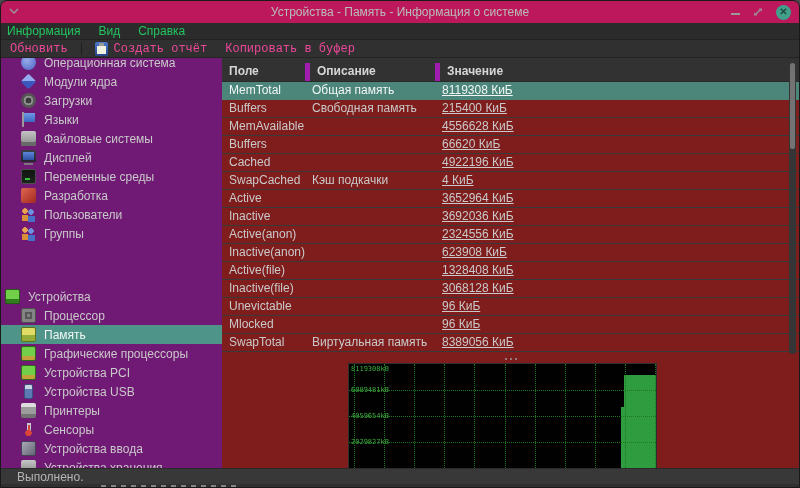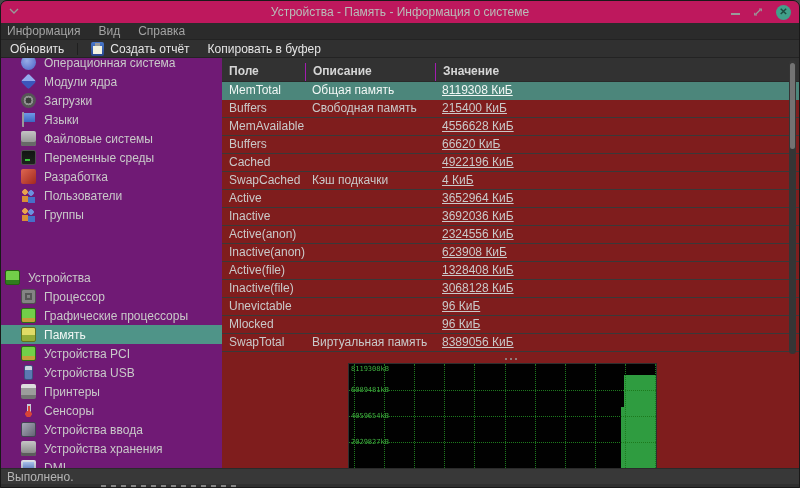--- a/index.html
+++ b/index.html
@@ -11,26 +11,26 @@
   .win-menu{position:absolute;left:8px;top:6px;width:10px;height:8px;cursor:pointer;}
   .title{flex:1;text-align:center;color:#b9bdb9;font-size:12px;}
   .win-controls{position:absolute;right:8px;top:0;height:22px;display:flex;align-items:center;gap:13px;}
   .btn-min{width:9px;height:2px;background:#9a9a9a;margin-top:4px;}
   .btn-max{width:10px;height:10px;}
   .btn-close{width:15px;height:15px;border-radius:50%;background:#41a08a;color:#1d4a3e;
              display:flex;align-items:center;justify-content:center;font-size:10px;font-weight:bold;line-height:1;}
   
   .menubar{position:absolute;left:0;top:22px;width:100%;height:17px;background:#2b2b2b;
            display:flex;align-items:center;border-bottom:1px solid #232323;box-sizing:border-box;}
-  .menu-item{padding:0 9px;color:#a3a3a3;cursor:default;}
+  .menu-item{padding:0 9px;color:#22c55e;cursor:default;}
   .menu-item:first-child{padding-left:6px;}
   
   .toolbar{position:absolute;left:0;top:39px;width:100%;height:18px;background:#303030;
            display:flex;align-items:center;border-bottom:1px solid #232323;box-sizing:border-box;}
-  .tbtn{display:flex;align-items:center;gap:6px;padding:0 9px;color:#e5e5e5;height:100%;cursor:default;}
+  .tbtn{display:flex;align-items:center;gap:6px;padding:0 9px;color:#ec4899;height:100%;cursor:default;font-family:Liberation Mono, monospace;}
   .tb-sep{width:1px;height:12px;background:#1f1f1f;margin:0 4px;}
   .report-icon{width:13px;height:14px;border-radius:2px;background:
       linear-gradient(#f2f2e0 0 0) 2px 4px/9px 8px no-repeat,
       linear-gradient(#9a9a9a 0 0) 4px 1px/5px 3px no-repeat,
       linear-gradient(180deg,#4a79cc,#27458c);}
   
   .content{position:absolute;left:0;top:57px;width:100%;height:410px;}
   .sidebar{position:absolute;left:0;top:0;width:238px;height:100%;background:#701a75;overflow:hidden;
            border-right:1px solid #2b2b2b;box-sizing:border-box;}
   .side-list{margin-top:-5px;}
@@ -38,21 +38,21 @@
   .side-item.top{padding-left:4px;margin-top:44px;}
   .side-item.sel{background:#4f9488;color:#f2f7f5;}
   .side-item .lbl{white-space:nowrap;}
   .side-scroll{position:absolute;right:2px;top:2px;width:7px;height:calc(100% - 4px);background:#343434;border-radius:4px;}
   .side-scroll .thumb{position:absolute;left:1px;top:1px;width:5px;height:calc(100% - 8px);background:#717171;border-radius:3px;}
   .main{position:absolute;left:221px;top:0;right:0;height:100%;background:#7f1d1d;}
   
   .thead{position:absolute;left:0;top:0;right:0;height:24px;background:#323232;display:flex;
          align-items:flex-end;border-bottom:1px solid #2a2a2a;box-sizing:border-box;}
   .hcell{height:18px;line-height:17px;padding-left:7px;box-sizing:border-box;color:#d6d6d6;font-weight:bold;}
-  .hcell.c2,.hcell.c3{border-left:1px solid #a21caf;}
+  .hcell.c2,.hcell.c3{border-left:5px solid #a21caf;}
   .c1{width:83px;flex:0 0 auto;}
   .c2{width:130px;flex:0 0 auto;}
   .c3{flex:1;}
   .tbody{position:absolute;left:0;top:24px;right:0;height:274px;overflow:hidden;}
   .trow{height:18px;display:flex;border-bottom:1px solid #393939;box-sizing:border-box;}
   .trow .cell{line-height:17px;padding-left:7px;box-sizing:border-box;white-space:nowrap;overflow:hidden;}
   .trow .field{width:83px;flex:0 0 auto;}
   .trow .desc{width:130px;flex:0 0 auto;}
   .trow .value{flex:1;text-decoration:underline;}
   .trow.sel{background:#4c867b;color:#f2f7f5;border-bottom-color:#4c867b;}
@@ -66,21 +66,21 @@
   .graph{position:absolute;left:126px;top:305px;width:307px;height:104px;background:#010101;
          border:1px solid #2e2e2e;overflow:hidden;}
   .vline{position:absolute;top:0;bottom:0;width:0;border-left:1px dotted #1d7a1d;}
   .hline{position:absolute;left:0;right:0;height:0;border-top:1px dotted #1d7a1d;}
   .ylabel{position:absolute;left:2px;color:#3fae3f;font-family:"DejaVu Sans Mono",monospace;font-size:7px;line-height:8px;text-align:center;}
   .gfill{position:absolute;left:275px;top:11px;width:32px;height:93px;background:#2f9c40;}
   .gfill-step{position:absolute;left:272px;top:43px;width:3px;height:61px;background:#2f9c40;}
   
   .statusbar{position:absolute;left:0;top:467px;width:100%;height:16px;background:#383838;
              border-top:1px solid #2a2a2a;box-sizing:border-box;display:flex;align-items:center;}
-  .statusbar span{padding-left:6px;color:#b5b5b5;}
+  .statusbar span{padding-left:16px;color:#b5b5b5;}
   .hscroll{position:absolute;left:0;top:483px;width:100%;height:5px;background:#303030;}
   .hscroll .thumb{position:absolute;left:100px;top:1px;width:140px;height:3px;
       background:repeating-linear-gradient(90deg,#858585 0 5px,transparent 5px 10px);}
   
   .ic{width:15px;height:15px;border-radius:2px;flex:0 0 auto;box-sizing:border-box;background-repeat:no-repeat;}
   .operating-system-icon{background:radial-gradient(circle at 40% 38%,#97ace8,#4a60c6);border-radius:50%;}
   .kernel-modules-icon{background:linear-gradient(135deg,#93abee 0 50%,#3b56bc 50% 100%);transform:rotate(45deg) scale(.75);border-radius:3px;}
   .boots-icon{background:radial-gradient(circle at 50% 50%,#3a3a3a 26%,#909090 30% 44%,#555 48%);border-radius:50%;}
   .languages-icon{background:
       linear-gradient(#9a9a9a 0 0) 1px 0/2px 15px no-repeat,
@@ -175,20 +175,24 @@
           </div>
           <div class="side-item">
             <span class="ic languages-icon"></span>
             <span class="lbl">Языки</span>
           </div>
           <div class="side-item">
             <span class="ic filesystems-icon"></span>
             <span class="lbl">Файловые системы</span>
           </div>
           <div class="side-item">
+            <span class="ic display-icon"></span>
+            <span class="lbl">Дисплей</span>
+          </div>
+          <div class="side-item">
             <span class="ic environment-icon"></span>
             <span class="lbl">Переменные среды</span>
           </div>
           <div class="side-item">
             <span class="ic development-icon"></span>
             <span class="lbl">Разработка</span>
           </div>
           <div class="side-item">
             <span class="ic users-icon"></span>
             <span class="lbl">Пользователи</span>
@@ -198,27 +202,27 @@
             <span class="lbl">Группы</span>
           </div>
           <div class="side-item top">
             <span class="ic devices-icon"></span>
             <span class="lbl">Устройства</span>
           </div>
           <div class="side-item">
             <span class="ic processor-icon"></span>
             <span class="lbl">Процессор</span>
           </div>
-          <div class="side-item">
-            <span class="ic gpu-icon"></span>
-            <span class="lbl">Графические процессоры</span>
-          </div>
           <div class="side-item sel">
             <span class="ic memory-icon"></span>
             <span class="lbl">Память</span>
+          </div>
+          <div class="side-item">
+            <span class="ic gpu-icon"></span>
+            <span class="lbl">Графические процессоры</span>
           </div>
           <div class="side-item">
             <span class="ic pci-icon"></span>
             <span class="lbl">Устройства PCI</span>
           </div>
           <div class="side-item">
             <span class="ic usb-icon"></span>
             <span class="lbl">Устройства USB</span>
           </div>
           <div class="side-item">

